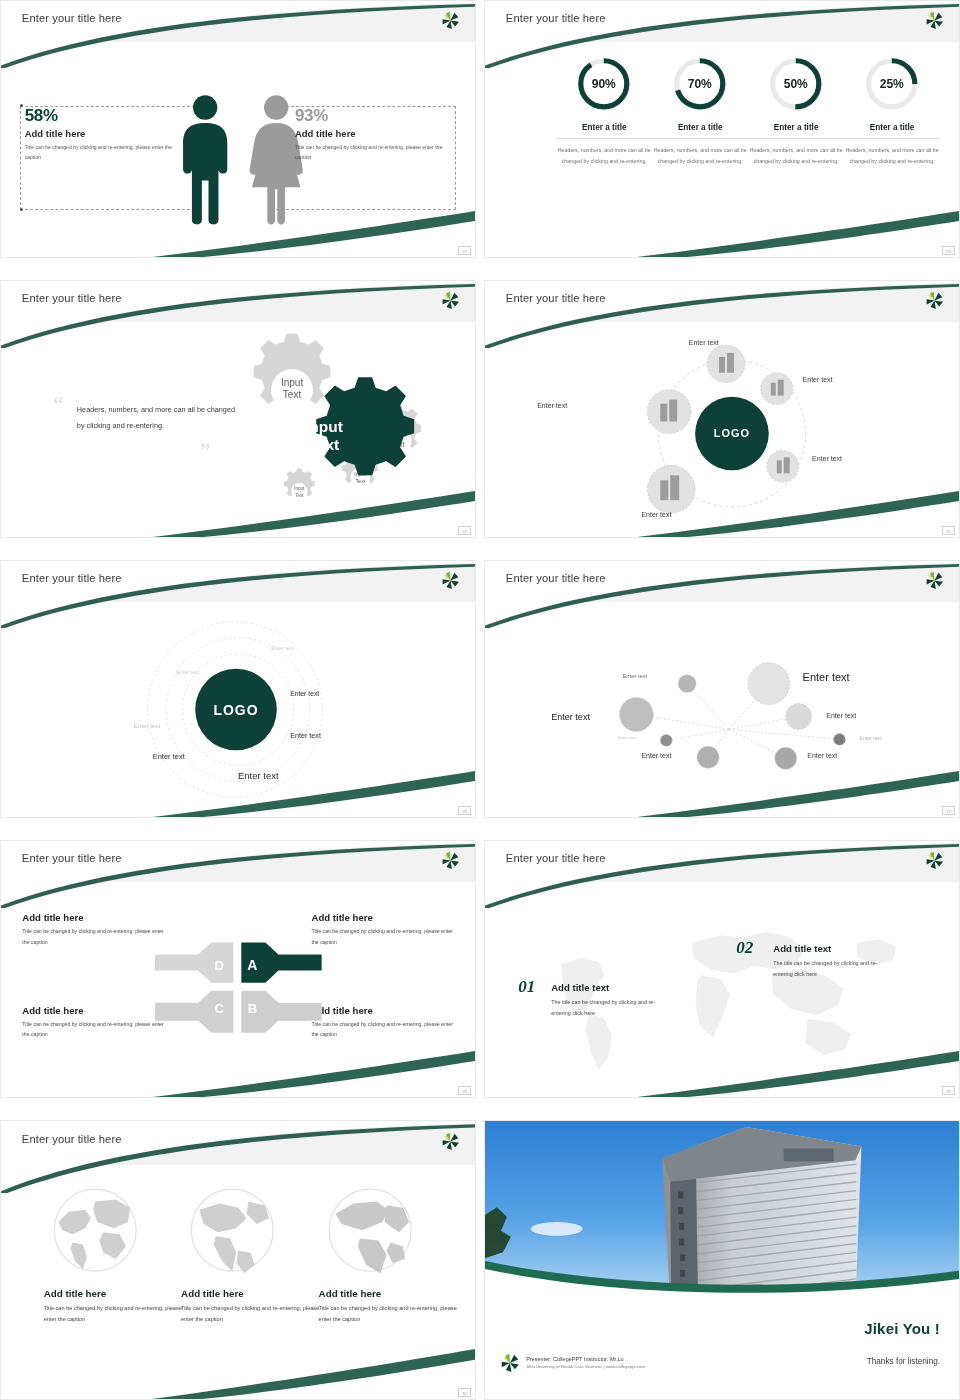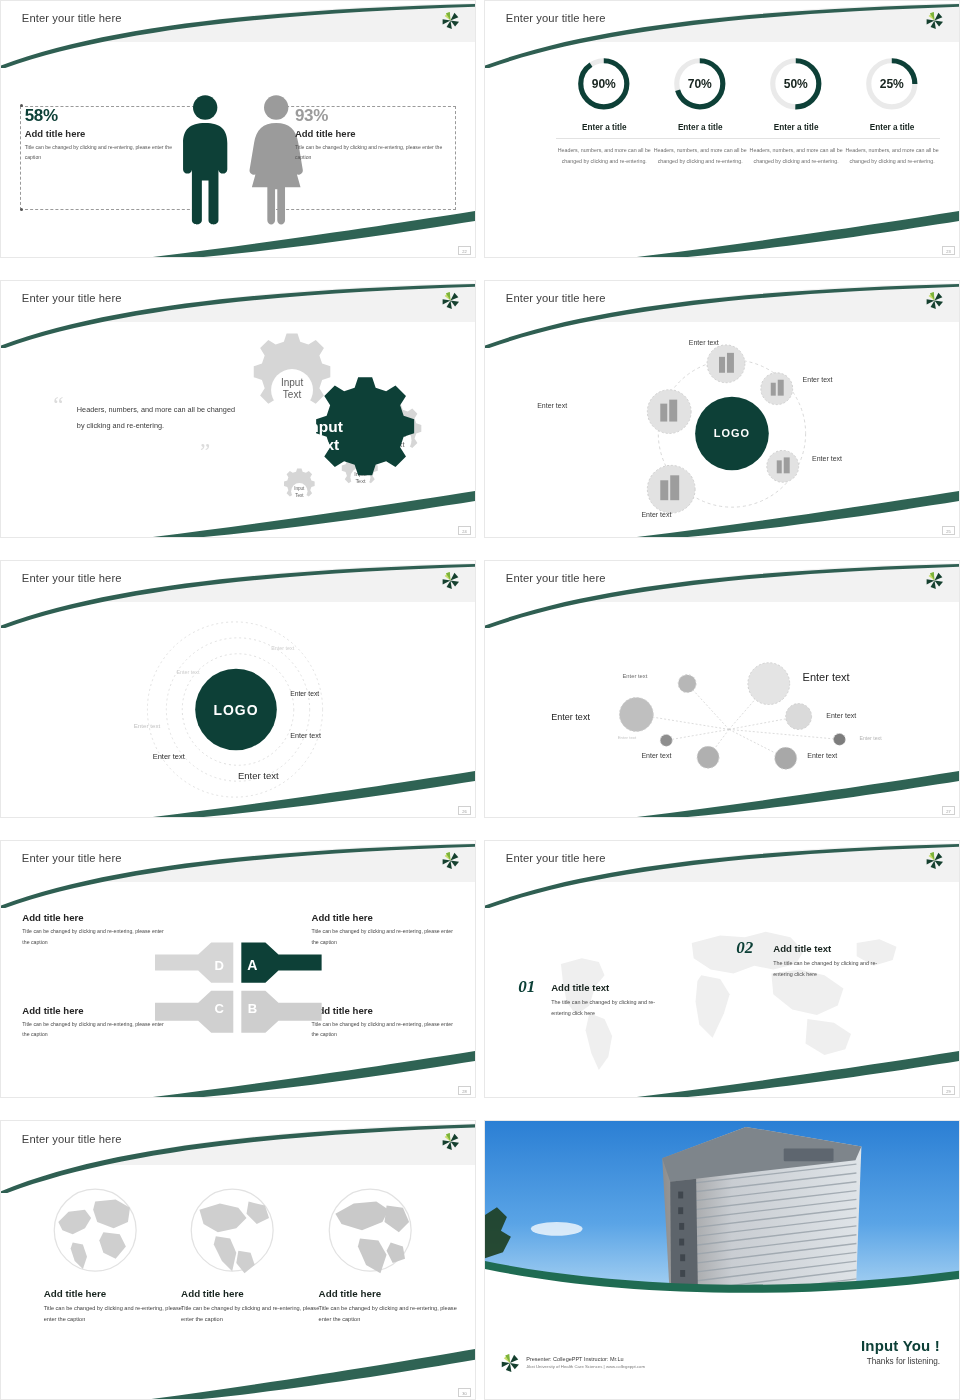--- a/index.html
+++ b/index.html
@@ -65,21 +65,21 @@
   
   .gcol { position:absolute; width:30%; }
   .gttl { font-size:9.8px; font-weight:700; color:#17241f; margin-top:6px; }
   .gcap { font-size:5.6px; color:#3f3f3f; line-height:2; margin-top:4px; }
 
   
   .photo { position:absolute; left:0; top:0; width:100%; height:67%;
     overflow:hidden; }
   .thx { position:absolute; right:4%; bottom:12%; text-align:right; }
   .thx1 { font-size:15px; font-weight:700; color:#0d4037; letter-spacing:.2px;}
-  .thx2 { font-size:8.2px; color:#3a3a3a; margin-top:3px; }
+  .thx2 { font-size:8.2px; color:#3a3a3a; margin-top:20px; }
   .fblock { position:absolute; left:3%; bottom:9%; display:flex;
     align-items:center; gap:5px; }
   .fl1 { font-size:5.5px; color:#3a3a3a; }
   .fl2 { font-size:4.3px; color:#7a7a7a; margin-top:2px; }
 </style>
 </head>
 <body>
 
 <div class="grid">
 
@@ -648,21 +648,21 @@
           <rect x="300" y="28" width="50" height="13" rx="1"></rect>
         </g>
       </svg>
       <svg viewBox="0 0 476 190" preserveAspectRatio="none" style="position:absolute;left:0;bottom:-1px;width:100%;height:46%">
         <path d="M0,96 C120,150 300,168 476,120 L476,190 L0,190 Z" fill="#ffffff"></path>
         <path d="M0,84 C120,140 300,158 476,106 L476,124 C300,176 120,158 0,102 Z" fill="#1f6b52"></path>
       </svg>
     </div>
 
     <div class="thx">
-      <div class="thx1">Input You !</div>
+      <div class="thx1">Jikei You !</div>
       <div class="thx2">Thanks for listening.</div>
     </div>
 
     <div class="fblock">
       <svg style="width:22px;height:22px;flex:none" viewBox="0 0 32 32">
           <g transform="translate(16,16)">
         <path d="M0,0 L-2,-13 L-9,-7 Z" fill="#c8dd6b"></path>
             <path d="M0,0 L6,-12 L12,-5 Z" fill="#15402f"></path>
         <path d="M0,0 L13,2 L7,9 Z" fill="#15402f"></path>
             <path d="M0,0 L2,13 L-6,10 Z" fill="#15402f"></path>

